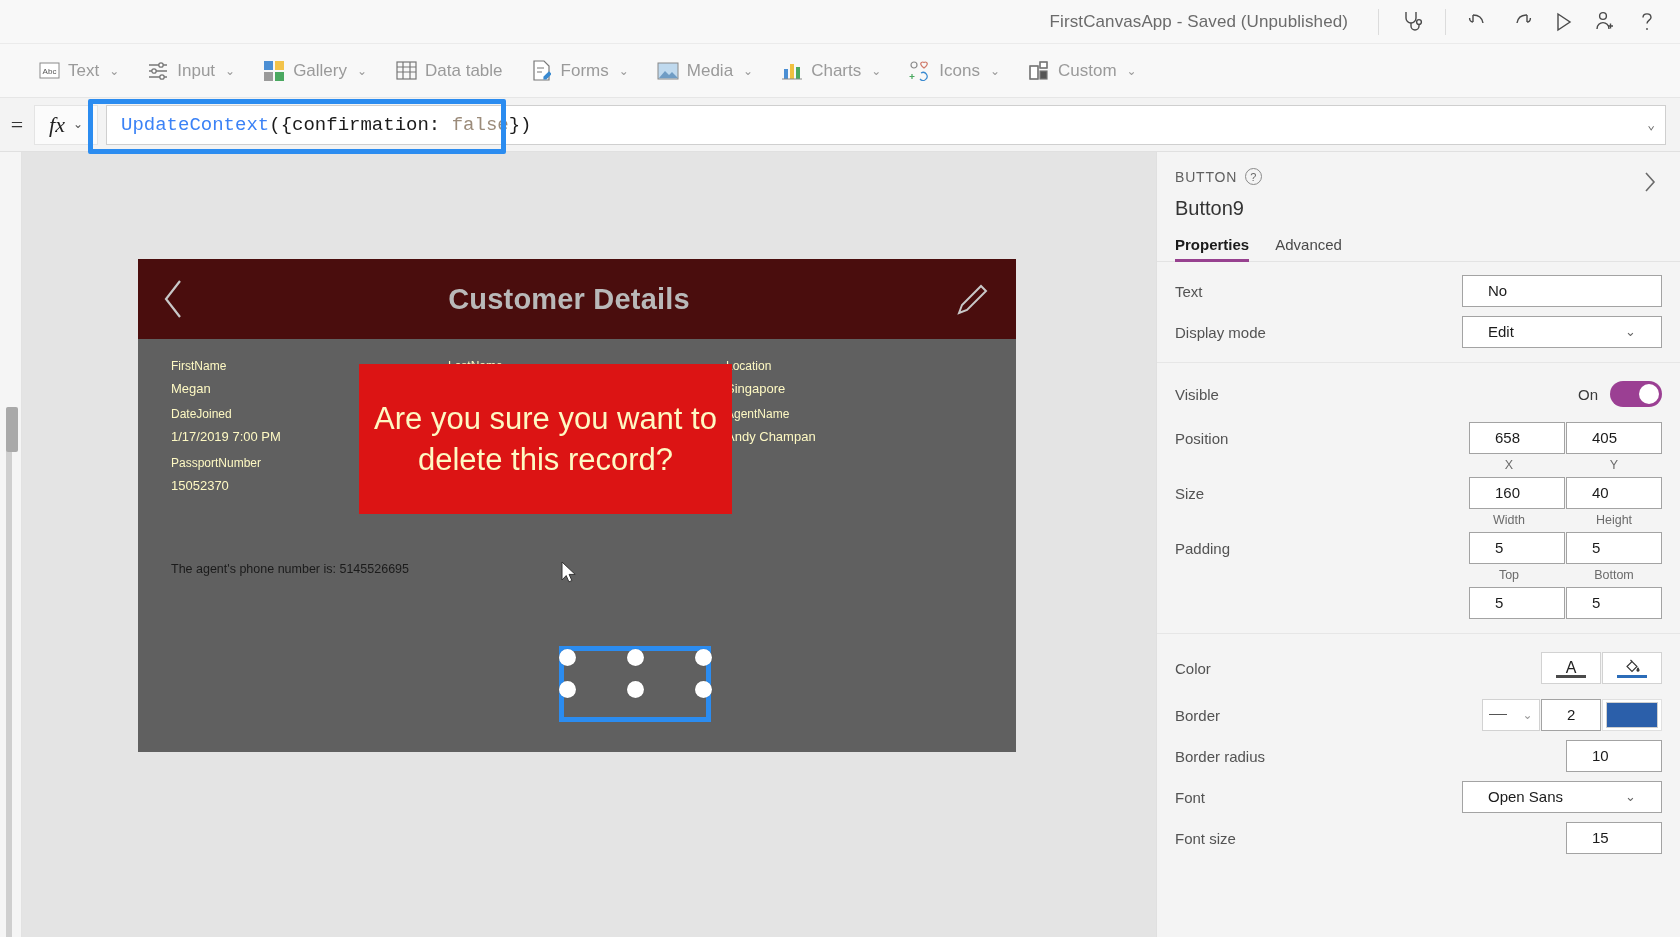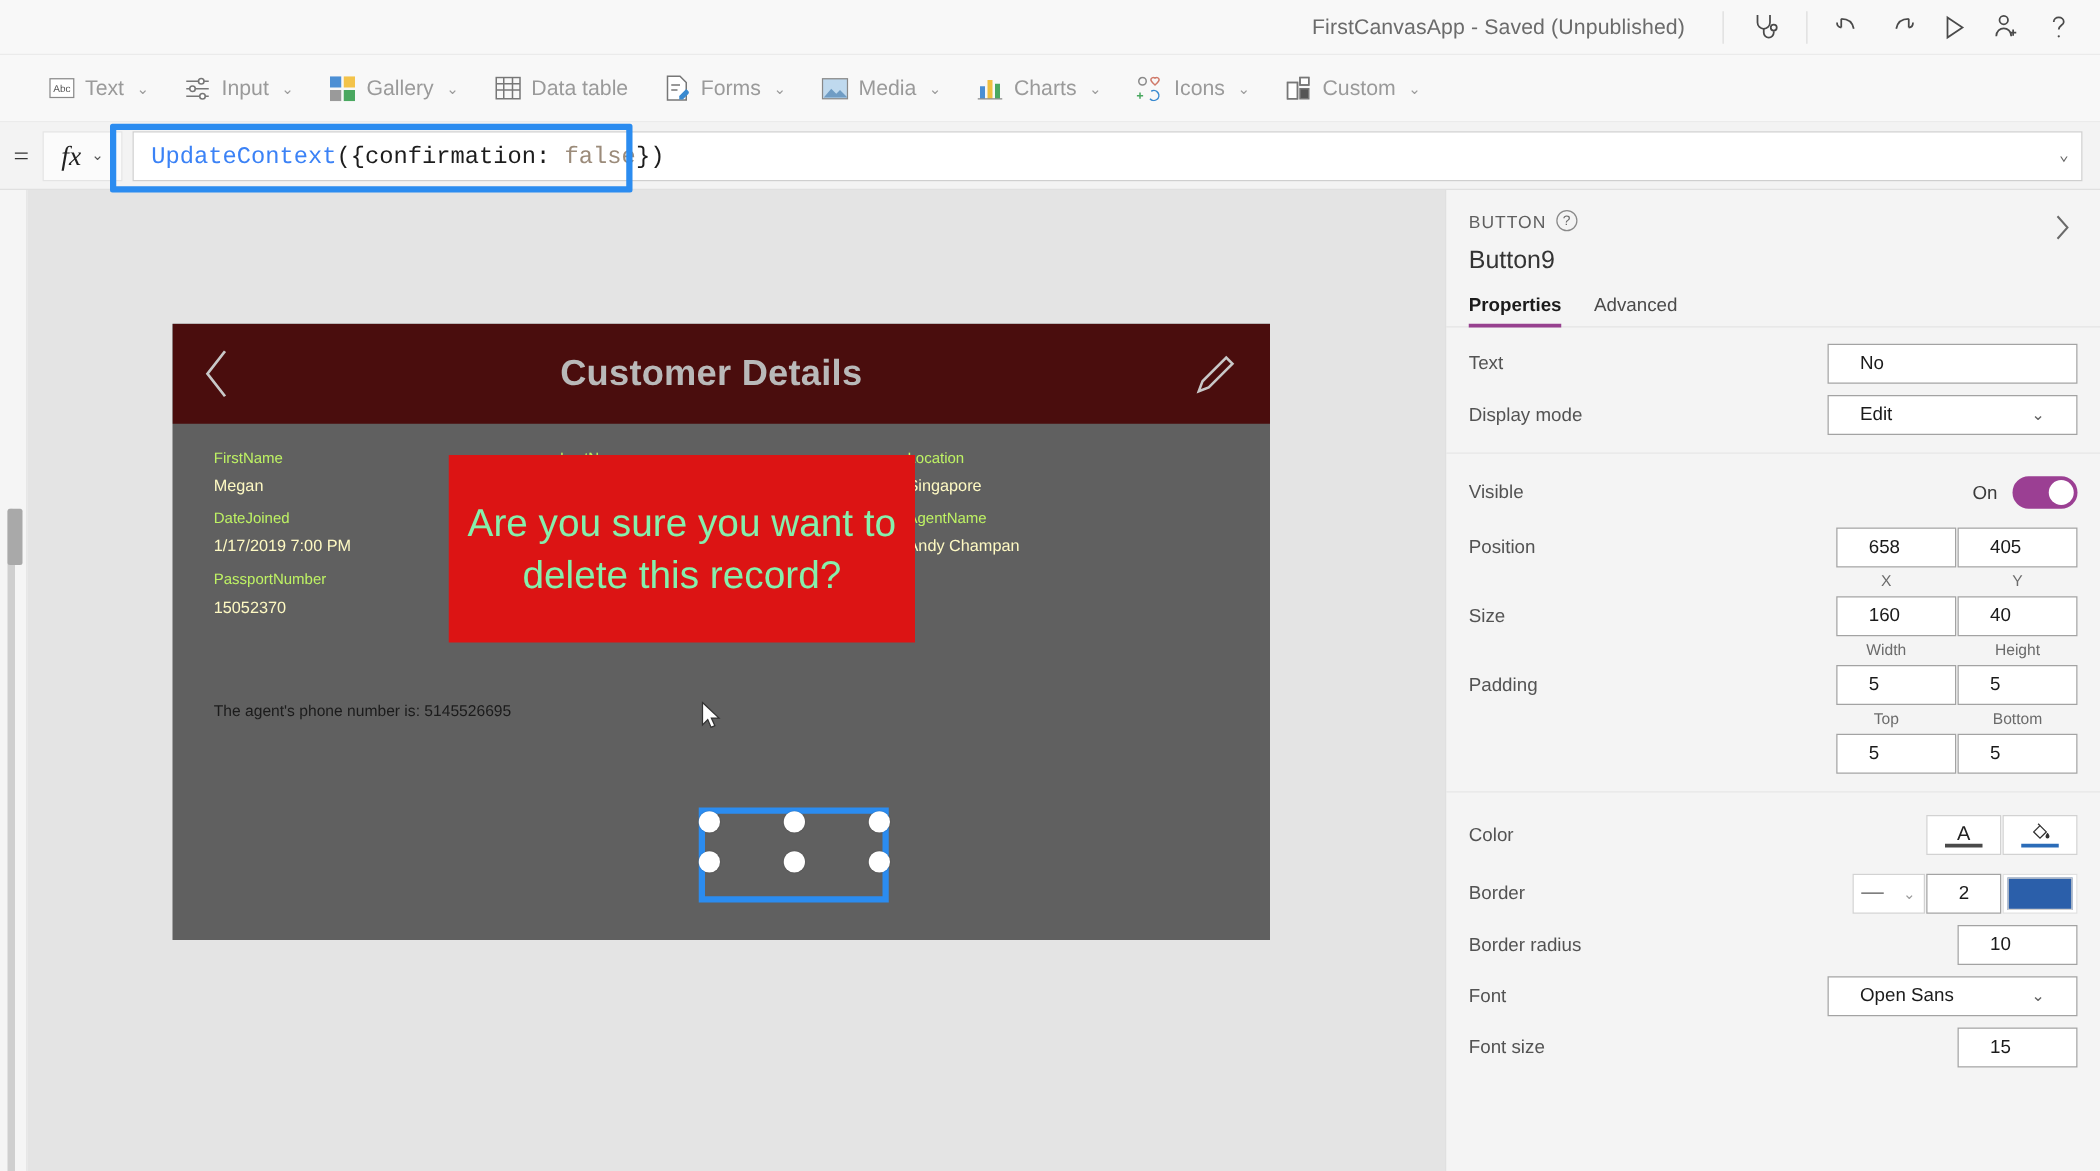--- a/index.html
+++ b/index.html
@@ -139,38 +139,38 @@
     color: #b9b9b9; font-size: 29px; font-weight: bold; letter-spacing: .2px;
   }
   .hdr-edit {
     width: 86px; height: 68px;
     display: flex; align-items: center; justify-content: center;
     color: #c8c8c8;
   }
 
   .fields { position: absolute; left: 0; top: 68px; width: 878px; }
   .field { position: absolute; }
-  .field .lbl { color: #bef264; font-size: 12px; line-height: 18px; }
+  .field .lbl { color: #fef9c3; font-size: 12px; line-height: 18px; }
   .field .val { color: #fef9c3; font-size: 13px; line-height: 20px; margin-top: 4px; }
 
   .phone-line {
     position: absolute; left: 33px; top: 303px;
     color: #1b1b1b; font-size: 12.5px; white-space: nowrap;
   }
 
   
   .confirm-box {
     position: absolute; left: 221px; top: 105px;
     width: 373px; height: 150px;
     background: #dc1414;
     display: flex; align-items: center; justify-content: center;
     text-align: center;
   }
   .confirm-text {
-    color: #86efac; font-size: 31px; line-height: 41px;
+    color: #fef9c3; font-size: 31px; line-height: 41px;
     padding: 0 6px;
   }
 
   
   .sel-box {
     position: absolute; left: 537px; top: 494px;
     width: 152px; height: 76px;
     border: 5px solid #2b8cf0;
     z-index: 20; pointer-events: none;
   }

